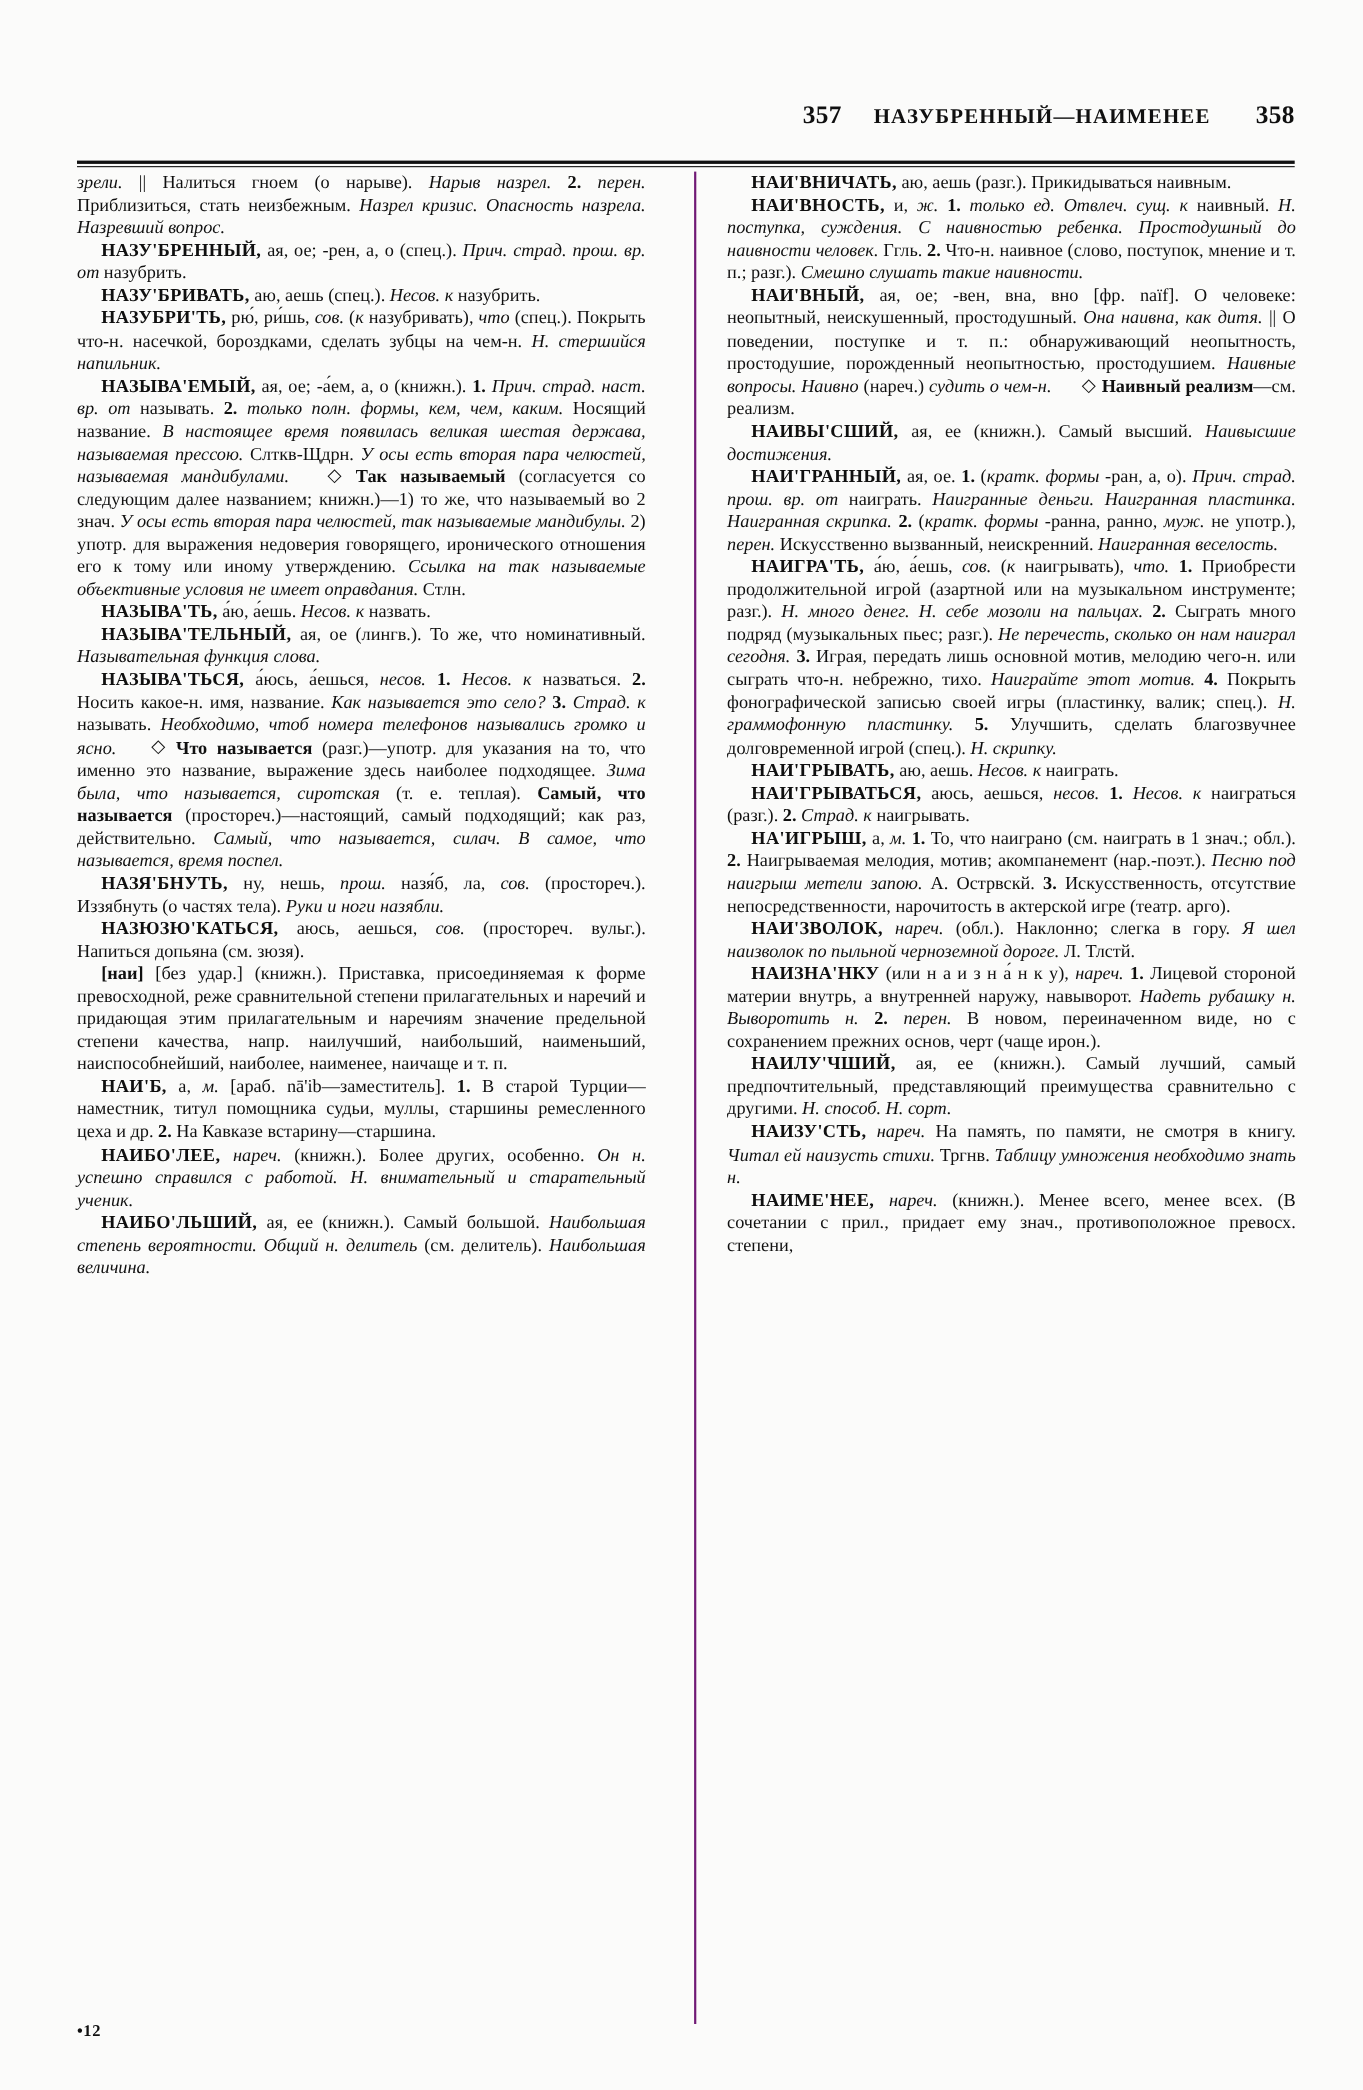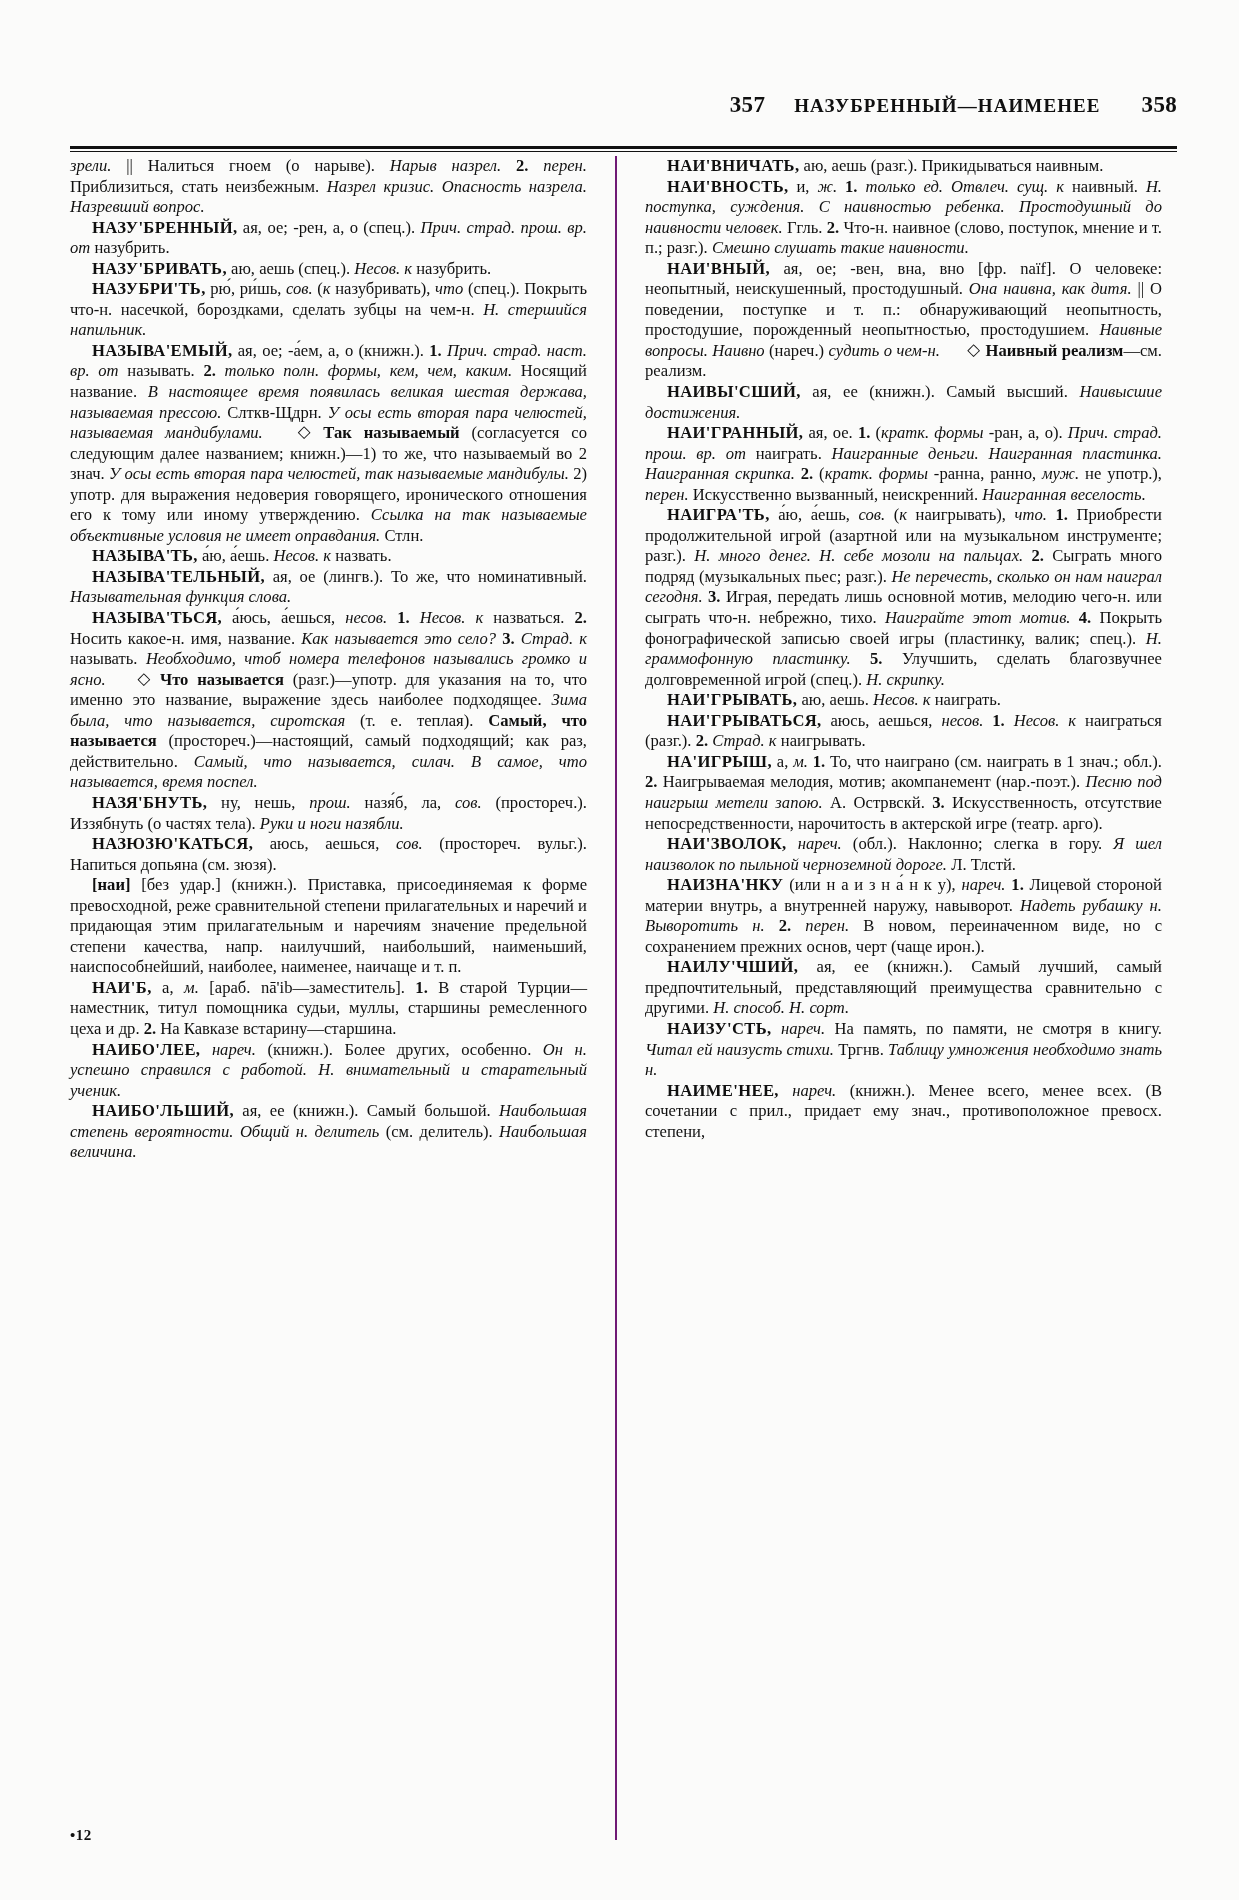--- a/index.html
+++ b/index.html
@@ -68,21 +68,21 @@
   }
 
   
   .columns {
     position: absolute;
     top: 156px;
     left: 70px;
     right: 60px;
     bottom: 60px;
     display: flex;
-    gap: 0;
+    gap: 16px;
   }
   .col {
     width: 517px;
     font-size: 16.6px;
     line-height: 20.55px;
     text-align: justify;
     text-justify: inter-word;
     hyphens: manual;
   }
   .col.left { padding-right: 22px; }
@@ -113,21 +113,21 @@
     display: inline-block;
     font-style: normal;
     font-weight: normal;
     transform: translateY(-1px);
     padding: 0 1px;
   }
 
   .sig {
     position: absolute;
     left: 70px;
-    bottom: 56px;
+    bottom: 44px;
     font-size: 15px;
     font-weight: bold;
     letter-spacing: 0.5px;
   }
 </style>
 </head>
 <body>
 
 <div class="page">
 

